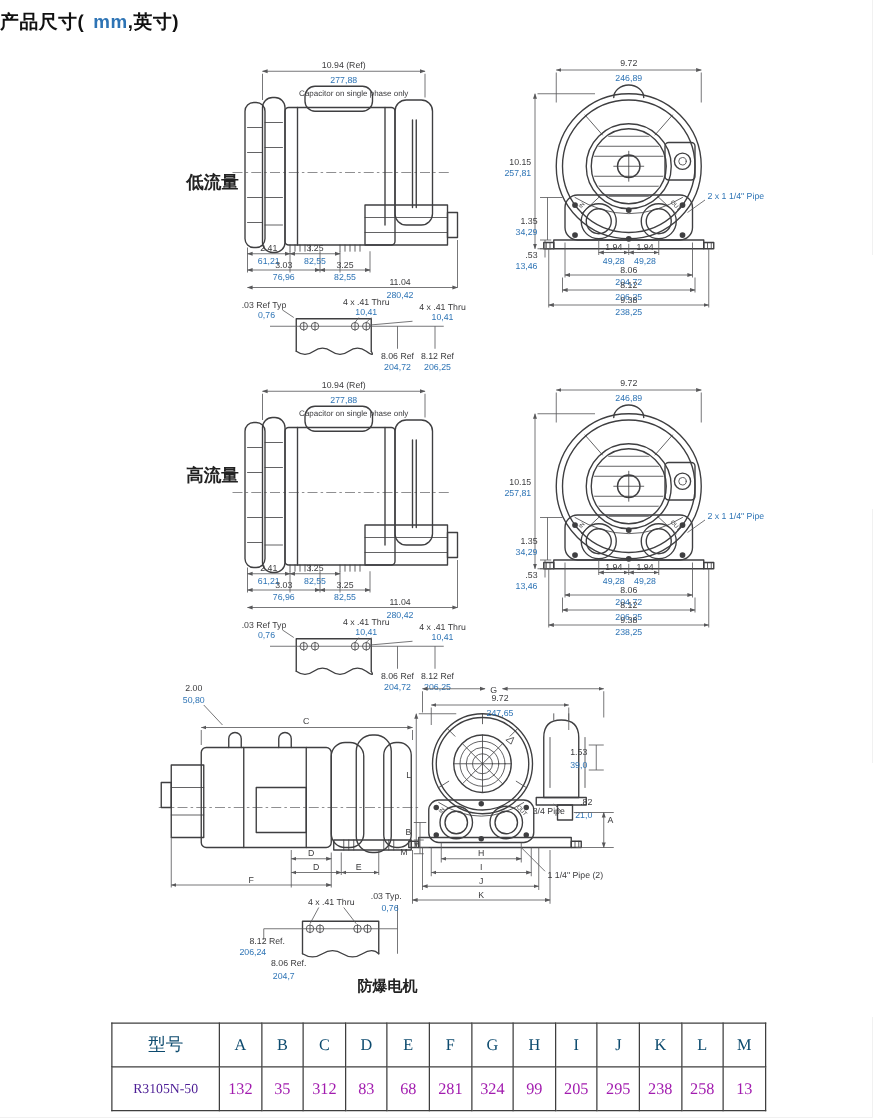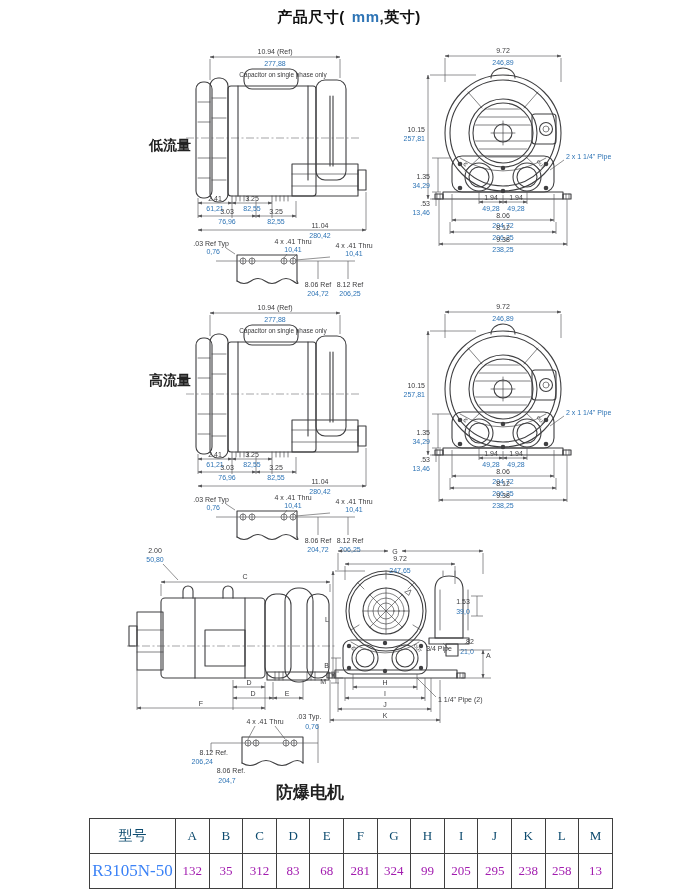--- a/index.html
+++ b/index.html
@@ -1,23 +1,23 @@
 <!DOCTYPE html>
 <html><head>
 <meta charset="utf-8">
 <style>
   html,body{margin:0;padding:0;background:#e8e8e8;}
   .page{position:relative;width:698px;height:894px;background:#ffffff;margin:0 auto;
         font-family:"Liberation Sans",sans-serif;overflow:hidden;}
-  .page-title{position:absolute;left:0;right:0;top:8px;text-align:center;
+  .page-title{position:absolute;left:0;right:0;top:8px;text-align:left;
       font-size:15px;font-weight:bold;color:#111;letter-spacing:.5px;}
   .page-title .unit{color:#2e74b5;margin-left:7px;}
   .sec-label{position:absolute;left:111px;font-size:14px;font-weight:bold;color:#222;margin-left:38px;}
   .motor-label{position:absolute;left:130px;width:360px;top:781px;text-align:center;
-      font-size:17px;font-weight:bold;color:#222;}
+      font-size:12px;font-weight:bold;color:#222;}
   .sec-svg{position:absolute;}
   
   .out{stroke:#3f3f41;stroke-width:1.1;fill:none;stroke-linejoin:round;stroke-linecap:round;}
   .thin{stroke:#3f3f41;stroke-width:.65;fill:none;}
   .dim{stroke:#58585a;stroke-width:.65;fill:none;}
   .dl{stroke:#58585a;stroke-width:.65;fill:none;marker-start:url(#ar);marker-end:url(#ar);}
   .cl{stroke:#6a6a6c;stroke-width:.6;fill:none;stroke-dasharray:8 2.5 2 2.5;}
   .dot{fill:#3f3f41;stroke:none;}
   text{font-family:"Liberation Sans",sans-serif;}
   .tin{fill:#3b3b3d;font-size:7px;text-anchor:middle;}
@@ -27,21 +27,21 @@
   .tport{fill:#3b3b3d;font-size:4.6px;text-anchor:middle;}
   
   .dim-table{position:absolute;left:89px;top:818px;border-collapse:collapse;
       font-family:"Liberation Serif",serif;}
   .dim-table td,.dim-table th{border:1px solid #3f3f3f;text-align:center;padding:0;}
   .dim-table th{font-weight:normal;color:#0c4a6e;font-size:13px;}
   .dim-table td{color:#a21caf;font-size:13px;}
   .dim-table .model-h{font-size:14px;width:85px;}
   .dim-table .c{width:32.6px;}
   .dim-table tr{height:35px;}
-  .dim-table td.model{color:#3b82f6;font-size:17px;}
+  .dim-table td.model{color:#4c1d95;font-size:11px;}
 </style>
 </head>
 <body>
 
 <div class="page">
 
   <div class="page-title">
     <span>产品尺寸(</span><span class="unit">mm</span><span>,英寸)</span>
   </div>
 

